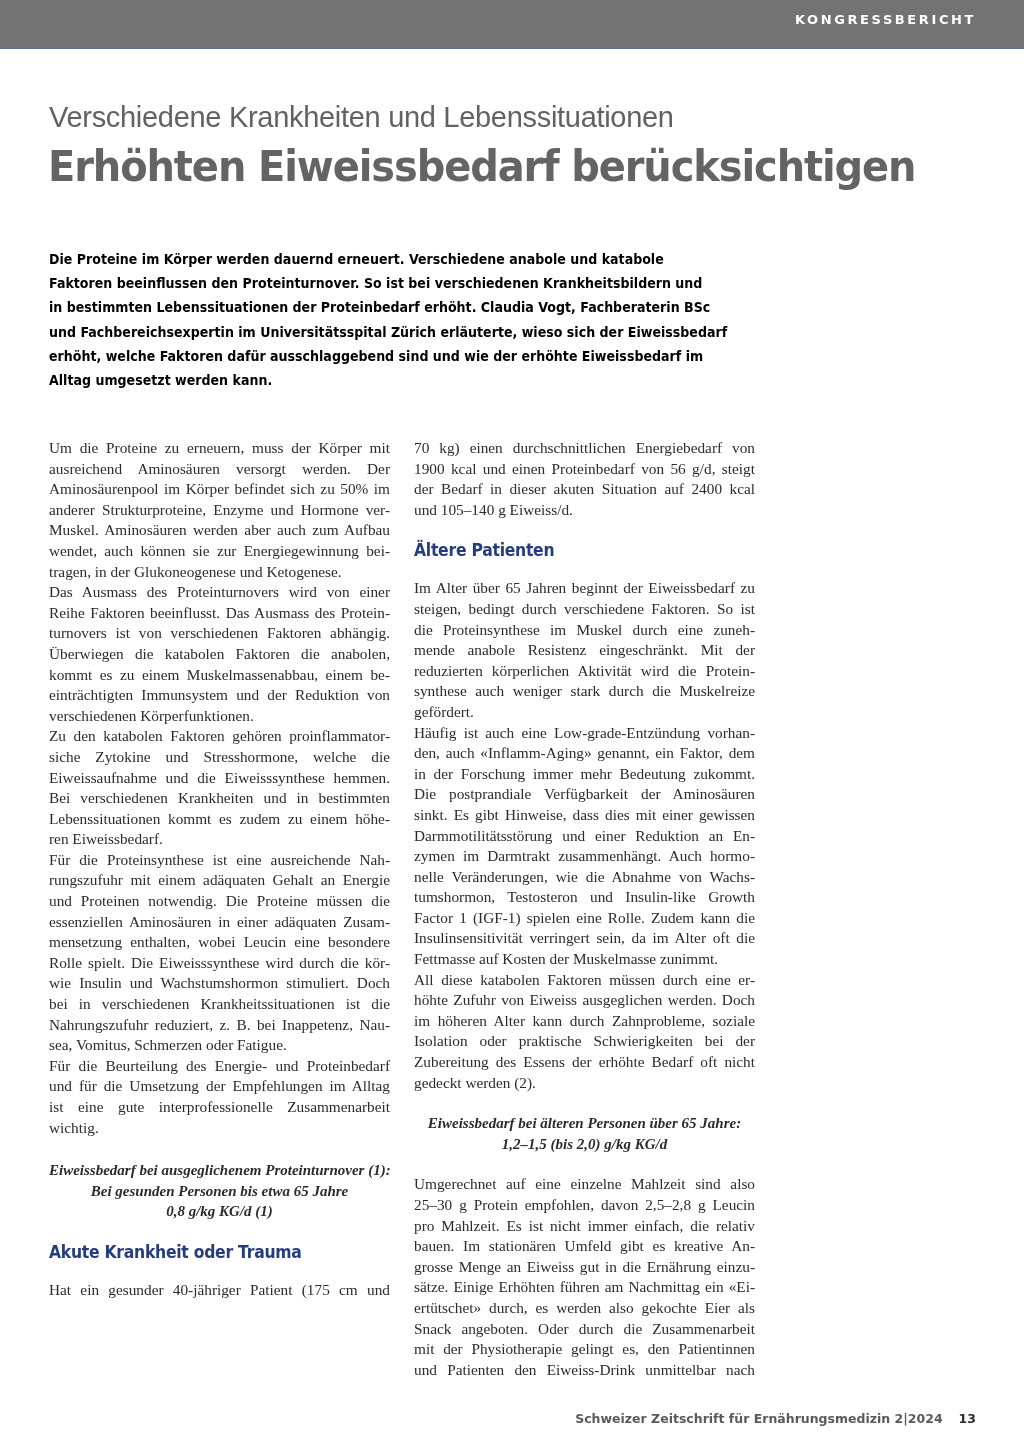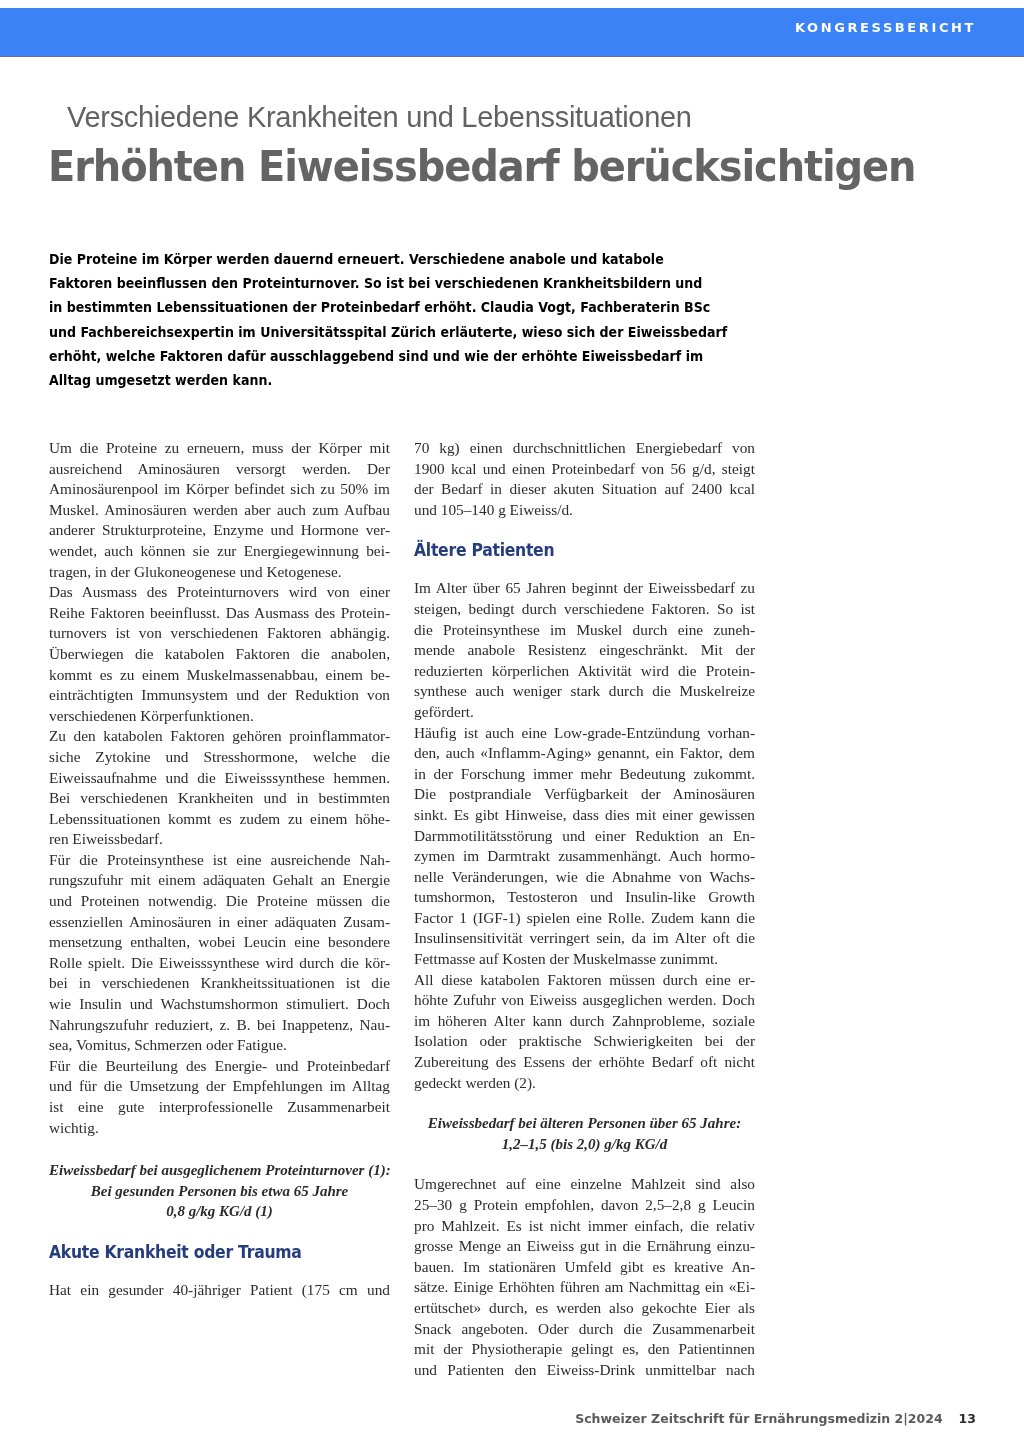--- a/index.html
+++ b/index.html
@@ -13,21 +13,20 @@
     }
     .header-label {
       position: absolute; right: 48px; top: 12px;
       font-family: "DejaVu Sans", "Liberation Sans", sans-serif; font-weight: bold;
       font-size: 13px; letter-spacing: 2.6px; color: #ffffff;
     }
     .kicker {
       position: absolute; left: 49px; top: 101px;
       font-family: "Liberation Sans", sans-serif; font-size: 29px; color: #626262;
       letter-spacing: -0.3px;
-      margin-left: 18px;
     }
     .title {
       position: absolute; left: 48px; top: 141px;
       font-family: "DejaVu Sans", "Liberation Sans", sans-serif; font-weight: bold;
       font-size: 43px; color: #646464; letter-spacing: -1.2px;
       transform: scaleX(0.93); transform-origin: left top; white-space: nowrap;
     }
     .lead {
       position: absolute; left: 49px; top: 247px; width: 760px;
       font-family: "DejaVu Sans", "Liberation Sans", sans-serif; font-weight: bold;
@@ -59,43 +58,43 @@
       position: absolute; right: 48px; top: 1411px;
       font-family: "DejaVu Sans", "Liberation Sans", sans-serif; font-size: 12.5px; color: #4a4a4a;
       white-space: nowrap;
     }
     .footer .journal { font-weight: bold; color: #5a5a5a; }
     .footer .page { font-weight: bold; color: #2b2b2b; margin-left: 12px; }
   </style>
 </head>
 <body>
 
-<div class="header-band" style="background: #3b82f6; margin-top: 8px;">
+<div class="header-band" style="background: #737373;">
   <div class="header-label">KONGRESSBERICHT</div>
 </div>
 
 <div class="kicker">Verschiedene Krankheiten und Lebenssituationen</div>
 <div class="title">Erhöhten Eiweissbedarf berücksichtigen</div>
 
 <div class="lead" id="lead">
     <span>Die Proteine im Körper werden dauernd erneuert. Verschiedene anabole und katabole</span>
     <span>Faktoren beeinflussen den Proteinturnover. So ist bei verschiedenen Krankheitsbildern und</span>
     <span>in bestimmten Lebenssituationen der Proteinbedarf erhöht. Claudia Vogt, Fachberaterin BSc</span>
     <span>und Fachbereichsexpertin im Universitätsspital Zürich erläuterte, wieso sich der Eiweissbedarf</span>
     <span>erhöht, welche Faktoren dafür ausschlaggebend sind und wie der erhöhte Eiweissbedarf im</span>
     <span>Alltag umgesetzt werden kann.</span>
   </div>
 
 <div class="col col-left" id="col-left">
     <div class="p">
       <span>Um die Proteine zu erneuern, muss der Körper mit</span>
       <span>ausreichend Aminosäuren versorgt werden. Der</span>
       <span>Aminosäurenpool im Körper befindet sich zu 50% im</span>
+      <span>anderer Strukturproteine, Enzyme und Hormone ver-</span>
       <span>Muskel. Aminosäuren werden aber auch zum Aufbau</span>
-      <span>anderer Strukturproteine, Enzyme und Hormone ver-</span>
       <span>wendet, auch können sie zur Energiegewinnung bei-</span>
       <span class="last">tragen, in der Glukoneogenese und Ketogenese.</span>
     </div>
     <div class="p">
       <span>Das Ausmass des Proteinturnovers wird von einer</span>
       <span>Reihe Faktoren beeinflusst. Das Ausmass des Protein-</span>
       <span>turnovers ist von verschiedenen Faktoren abhängig.</span>
       <span>Überwiegen die katabolen Faktoren die anabolen,</span>
       <span>kommt es zu einem Muskelmassenabbau, einem be-</span>
       <span>einträchtigten Immunsystem und der Reduktion von</span>
@@ -109,22 +108,22 @@
       <span>Lebenssituationen kommt es zudem zu einem höhe-</span>
       <span class="last">ren Eiweissbedarf.</span>
     </div>
     <div class="p">
       <span>Für die Proteinsynthese ist eine ausreichende Nah-</span>
       <span>rungszufuhr mit einem adäquaten Gehalt an Energie</span>
       <span>und Proteinen notwendig. Die Proteine müssen die</span>
       <span>essenziellen Aminosäuren in einer adäquaten Zusam-</span>
       <span>mensetzung enthalten, wobei Leucin eine besondere</span>
       <span>Rolle spielt. Die Eiweisssynthese wird durch die kör-</span>
+      <span>wie Insulin und Wachstumshormon stimuliert. Doch</span>
       <span>bei in verschiedenen Krankheitssituationen ist die</span>
-      <span>wie Insulin und Wachstumshormon stimuliert. Doch</span>
       <span>Nahrungszufuhr reduziert, z. B. bei Inappetenz, Nau-</span>
       <span class="last">sea, Vomitus, Schmerzen oder Fatigue.</span>
     </div>
     <div class="p">
       <span>Für die Beurteilung des Energie- und Proteinbedarf</span>
       <span>und für die Umsetzung der Empfehlungen im Alltag</span>
       <span>ist eine gute interprofessionelle Zusammenarbeit</span>
       <span class="last">wichtig.</span>
     </div>
     <div style="height: 22px;"></div>
@@ -184,22 +183,22 @@
     <div style="height: 20px;"></div>
     <div class="callout">
       <span>Eiweissbedarf bei älteren Personen über 65 Jahre:</span>
       <span class="last">1,2–1,5 (bis 2,0) g/kg KG/d</span>
     </div>
     <div style="height: 20px;"></div>
     <div class="p">
       <span>Umgerechnet auf eine einzelne Mahlzeit sind also</span>
       <span>25–30 g Protein empfohlen, davon 2,5–2,8 g Leucin</span>
       <span>pro Mahlzeit. Es ist nicht immer einfach, die relativ</span>
+      <span>bauen. Im stationären Umfeld gibt es kreative An-</span>
       <span>grosse Menge an Eiweiss gut in die Ernährung einzu-</span>
-      <span>bauen. Im stationären Umfeld gibt es kreative An-</span>
       <span>sätze. Einige Erhöhten führen am Nachmittag ein «Ei-</span>
       <span>ertütschet» durch, es werden also gekochte Eier als</span>
       <span>Snack angeboten. Oder durch die Zusammenarbeit</span>
       <span>mit der Physiotherapie gelingt es, den Patientinnen</span>
       <span class="">und Patienten den Eiweiss-Drink unmittelbar nach</span>
     </div>
   </div>
 
 <div class="footer">
   <span class="journal">Schweizer Zeitschrift für Ernährungsmedizin 2|2024</span>

